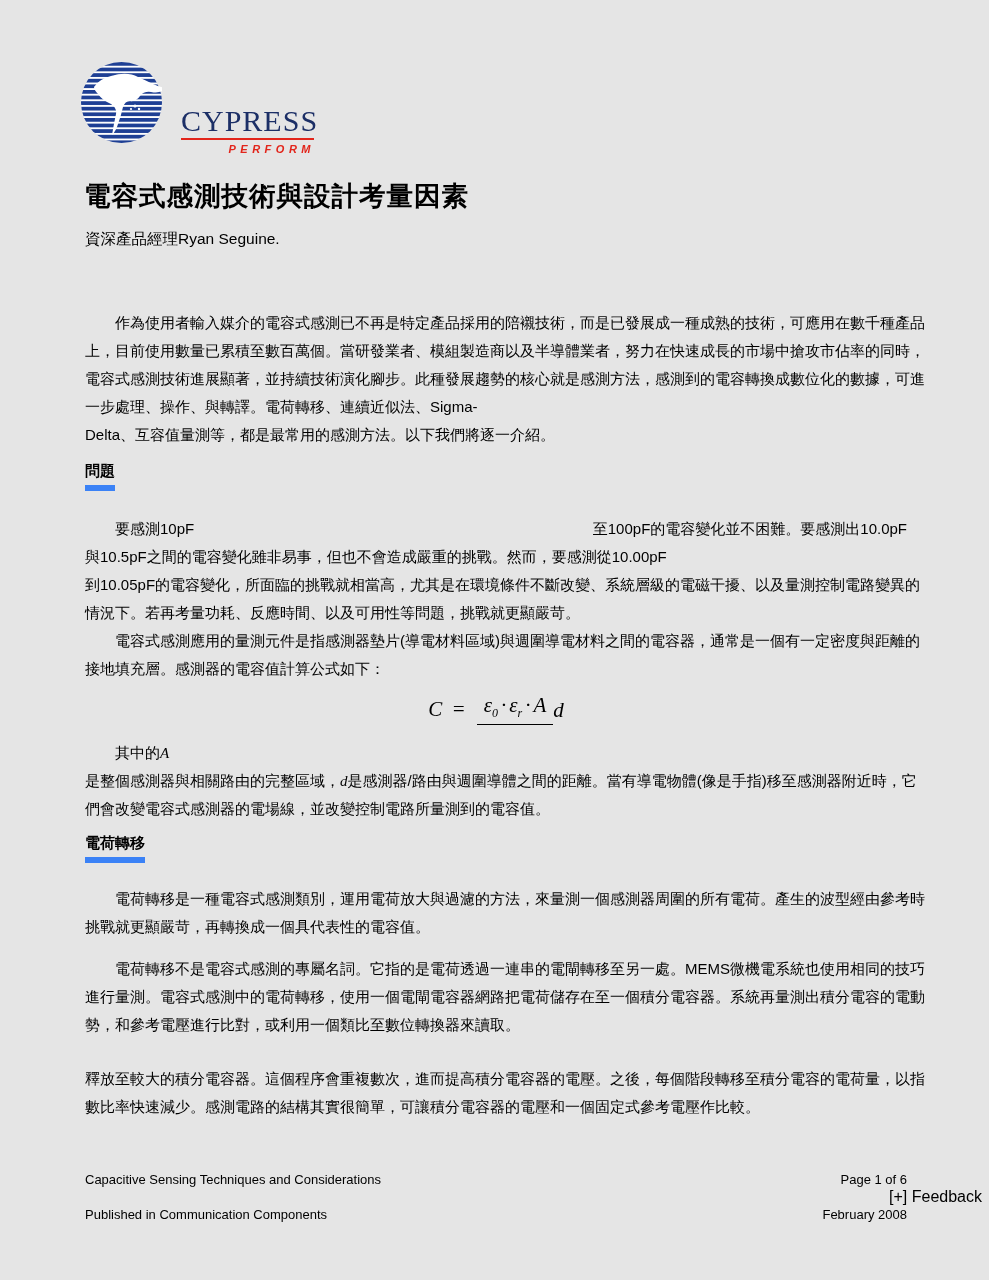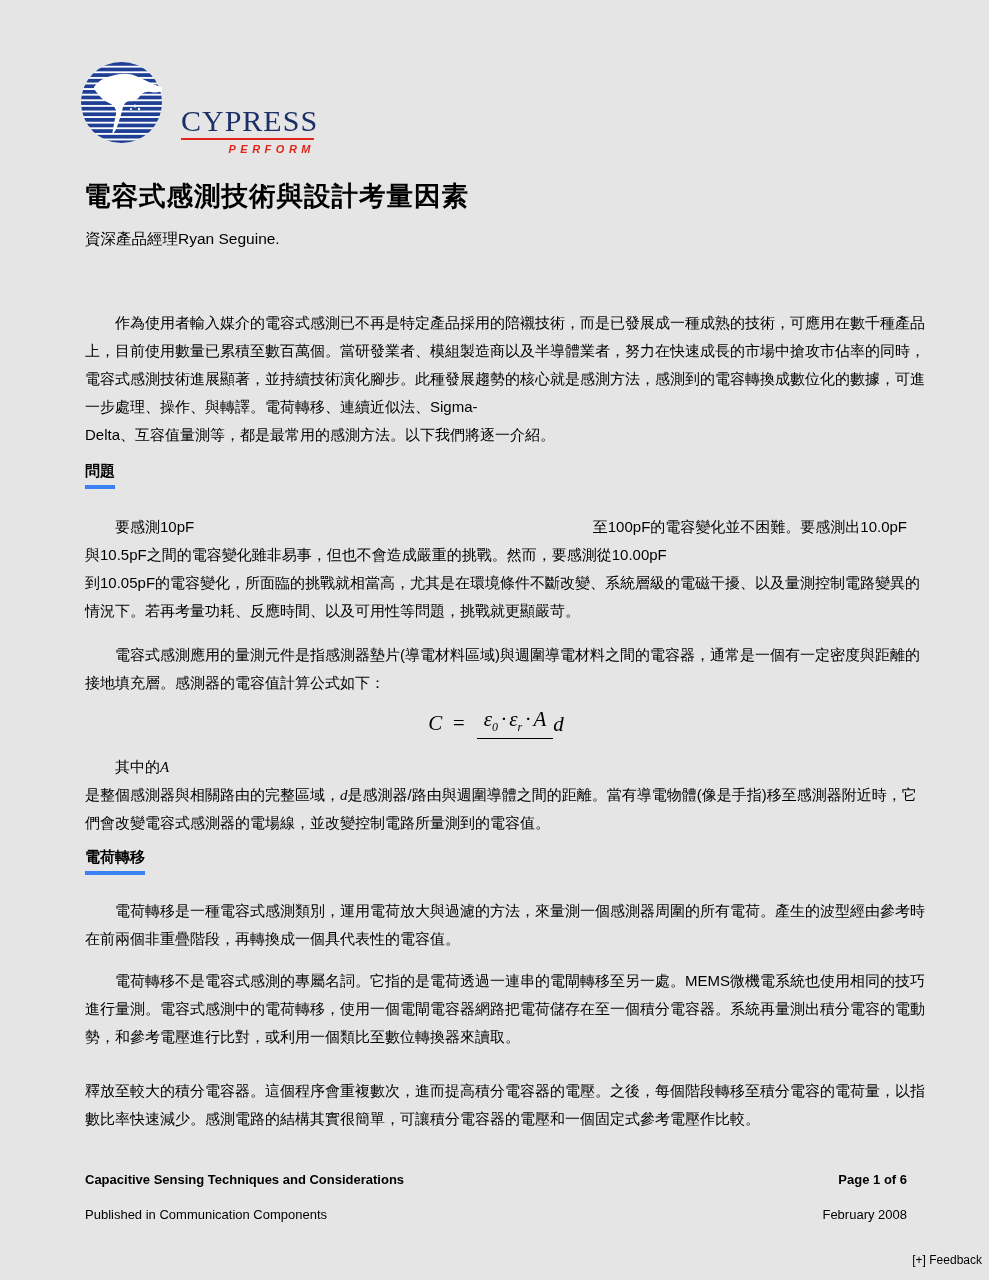--- a/index.html
+++ b/index.html
@@ -39,26 +39,26 @@
   
   .content{position:absolute;left:85px;top:309px;width:822px;}
   .para{margin:0;}
   .line{line-height:28px;font-size:15px;white-space:nowrap;}
   .line.first{text-indent:2em;}
   .line.split{display:flex;justify-content:space-between;padding-left:2em;}
   .var{font-family:"Liberation Serif","DejaVu Serif",serif;font-style:italic;}
   .sec-heading{line-height:28px;}
   .sec-heading-text{
     font-weight:bold;font-size:15px;display:inline-block;
-    border-bottom:4px solid #3b82f6;padding-bottom:0px;
+    border-bottom:6px solid #3b82f6;padding-bottom:0px;
   }
   
   #flow-a > :nth-child(2){margin-top:8px;}   
   #flow-a > :nth-child(3){margin-top:24px;}
-  #flow-a > :nth-child(4){margin-top:16px;}
+  #flow-a > :nth-child(4){margin-top:0;}
   #flow-b > :nth-child(2){margin-top:6px;}   
   #flow-b > :nth-child(3){margin-top:22px;}
   #flow-b > :nth-child(4){margin-top:14px;}
   #flow-b > :nth-child(5){margin-top:26px;}
 
   
   .formula{
     display:flex;align-items:center;justify-content:center;
     width:fit-content;margin:10px auto 14px auto;
     font-family:"Liberation Serif","DejaVu Serif",serif;
@@ -69,26 +69,26 @@
   .frac .num{padding:0 7px 3px 7px;border-bottom:1.7px solid #000;white-space:nowrap;}
   .frac .den{padding-top:2px;}
   .frac sub{font-size:12px;font-style:italic;}
   .f-dot{margin:0 3px;}
 
   
   .footer-row{
     position:absolute;left:85px;width:822px;display:flex;
     justify-content:space-between;font-size:13px;line-height:16px;
   }
-  .footer-row.r1{top:1172px;font-weight:bold;}
+  .footer-row.r1{top:1172px;}
   .footer-row.r2{top:1207px;}
 
   .feedback{
-    position:absolute;top:1253px;right:7px;
-    font-size:12px;color:#000;cursor:pointer;white-space:nowrap;
+    position:absolute;top:1188px;right:7px;
+    font-size:16px;color:#000;cursor:pointer;white-space:nowrap;
   }
 </style>
 </head>
 <body>
 
 <div class="page">
 
   <div class="logo">
     <div class="globe">
       <svg width="81" height="81" viewBox="0 0 81 81" xmlns="http://www.w3.org/2000/svg">
@@ -155,21 +155,21 @@
 
     <div id="flow-b">
         <div class="para">
           <div class="line first"><span>其中的</span><span class="var">A</span></div>
           <div class="line"><span>是整個感測器與相關路由的完整區域，</span><span class="var">d</span><span>是感測器/路由與週圍導體之間的距離。當有導電物體(像是手指)移至感測器附近時，它</span></div>
           <div class="line">們會改變電容式感測器的電場線，並改變控制電路所量測到的電容值。</div>
         </div>
         <div class="sec-heading"><span class="sec-heading-text">電荷轉移</span></div>
         <div class="para">
           <div class="line first">電荷轉移是一種電容式感測類別，運用電荷放大與過濾的方法，來量測一個感測器周圍的所有電荷。產生的波型經由參考時</div>
-          <div class="line">在前兩個非重疊階段，再轉換成一個具代表性的電容值。</div>
+          <div class="line">挑戰就更顯嚴苛，再轉換成一個具代表性的電容值。</div>
         </div>
         <div class="para">
           <div class="line first">電荷轉移不是電容式感測的專屬名詞。它指的是電荷透過一連串的電閘轉移至另一處。MEMS微機電系統也使用相同的技巧</div>
           <div class="line">進行量測。電容式感測中的電荷轉移，使用一個電閘電容器網路把電荷儲存在至一個積分電容器。系統再量測出積分電容的電動</div>
           <div class="line">勢，和參考電壓進行比對，或利用一個類比至數位轉換器來讀取。</div>
         </div>
         <div class="para">
           <div class="line">釋放至較大的積分電容器。這個程序會重複數次，進而提高積分電容器的電壓。之後，每個階段轉移至積分電容的電荷量，以指</div>
           <div class="line">數比率快速減少。感測電路的結構其實很簡單，可讓積分電容器的電壓和一個固定式參考電壓作比較。</div>
         </div>

